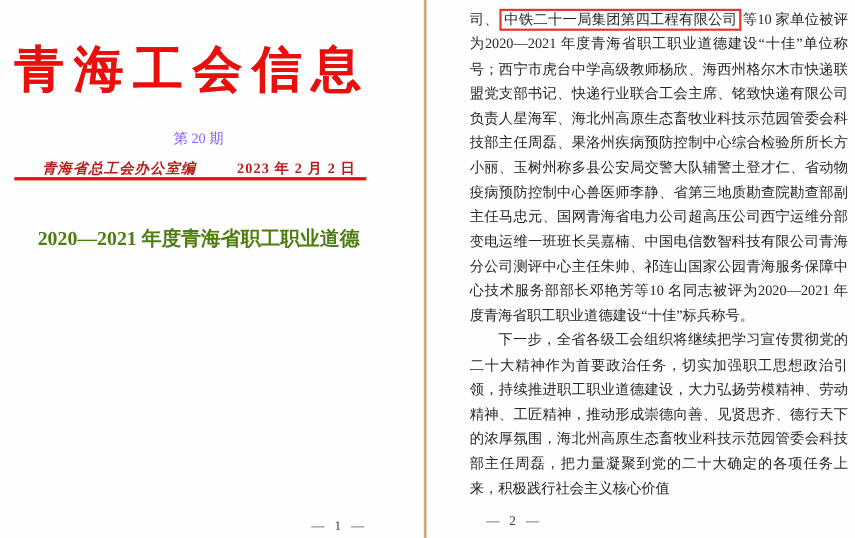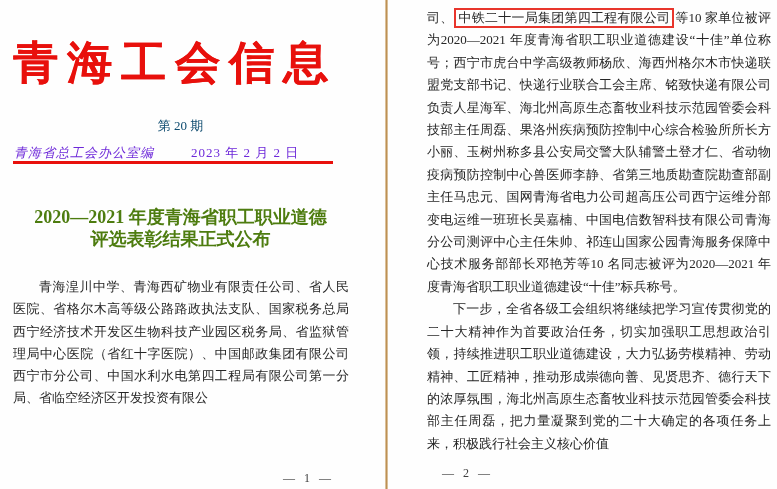--- a/index.html
+++ b/index.html
@@ -33,27 +33,27 @@
     font-size: 45px; font-weight: bold;
     letter-spacing: 9px;
     text-align: center;
     white-space: nowrap;
     text-shadow: 0.5px 0 0 #e8100c;
   }
   .issue-label {
     position: absolute; left: 13px; top: 117px;
     width: 335px;
     text-align: center;
-    font-size: 13px; color: #0c4a6e;
+    font-size: 13px; color: #8b5cf6;
   }
   .mast-row {
     position: absolute; left: 14px; top: 144px;
     width: 334px;
-    display: flex; justify-content: flex-start; align-items: baseline;
-    font-size: 13px; color: #6d28d9;
+    display: flex; justify-content: center; align-items: baseline;
+    font-size: 13px; color: #b91c1c; font-weight: bold;
   }
   .mast-editor { font-style: italic; letter-spacing: 1px; }
   .mast-date { letter-spacing: 1px; margin-left: 37px; }
   .red-rule {
     position: absolute; left: 13px; top: 161px;
     width: 320px; height: 3px;
     background: #e8100c;
   }
   .article-heading {
     position: absolute; left: 13px; top: 206px;
@@ -109,25 +109,23 @@
     <div class="masthead-title">青海工会信息</div>
     <div class="issue-label">第 20 期</div>
     <div class="mast-row">
       <span class="mast-editor">青海省总工会办公室编</span>
       <span class="mast-date">2023 年 2 月 2 日</span>
     </div>
     <div class="red-rule"></div>
 
     <div class="article-heading">
       <div>2020—2021 年度青海省职工职业道德</div>
-      <div>评选表彰结果正式公布</div>
     </div>
 
     <div class="body-left">
-      <p>青海湟川中学、青海西矿物业有限责任公司、省人民医院、省格尔木高等级公路路政执法支队、国家税务总局西宁经济技术开发区生物科技产业园区税务局、省监狱管理局中心医院（省红十字医院）、中国邮政集团有限公司西宁市分公司、中国水利水电第四工程局有限公司第一分局、省临空经济区开发投资有限公</p>
     </div>
 
     <div class="page-num-1">— 1 —</div>
   </div>
 
   <div class="page-divider"></div>
 
   <div class="page-right">
     <div class="body-right">
       <p class="continuation"><span>司、</span><span class="highlight-box">中铁二十一局集团第四工程有限公司</span><span>等10 家单位被评为2020—2021 年度青海省职工职业道德建设“十佳”单位称号；西宁市虎台中学高级教师杨欣、海西州格尔木市快递联盟党支部书记、快递行业联合工会主席、铭致快递有限公司负责人星海军、海北州高原生态畜牧业科技示范园管委会科技部主任周磊、果洛州疾病预防控制中心综合检验所所长方小丽、玉树州称多县公安局交警大队辅警土登才仁、省动物疫病预防控制中心兽医师李静、省第三地质勘查院勘查部副主任马忠元、国网青海省电力公司超高压公司西宁运维分部变电运维一班班长吴嘉楠、中国电信数智科技有限公司青海分公司测评中心主任朱帅、祁连山国家公园青海服务保障中心技术服务部部长邓艳芳等10 名同志被评为2020—2021 年度青海省职工职业道德建设“十佳”标兵称号。</span></p>

